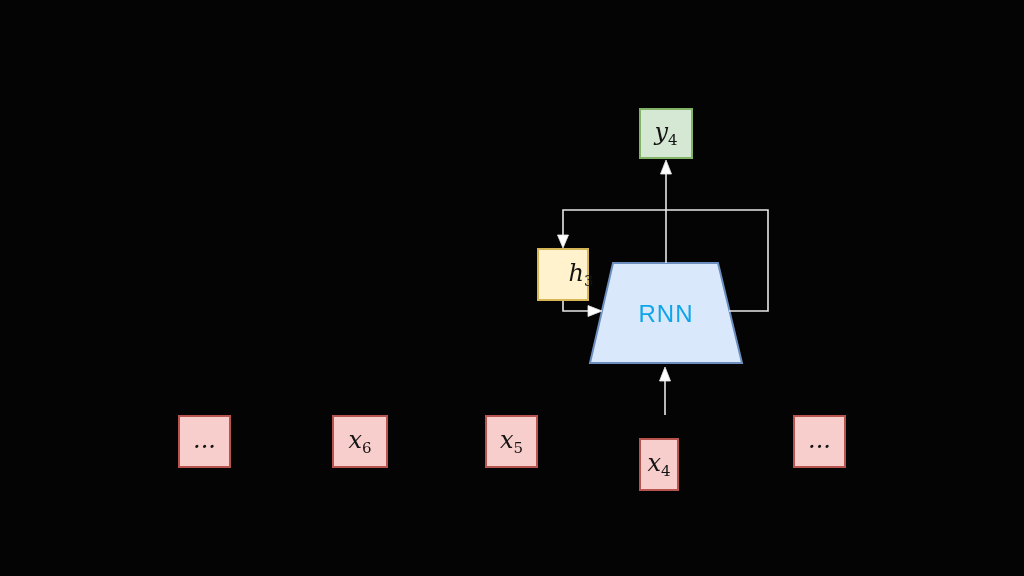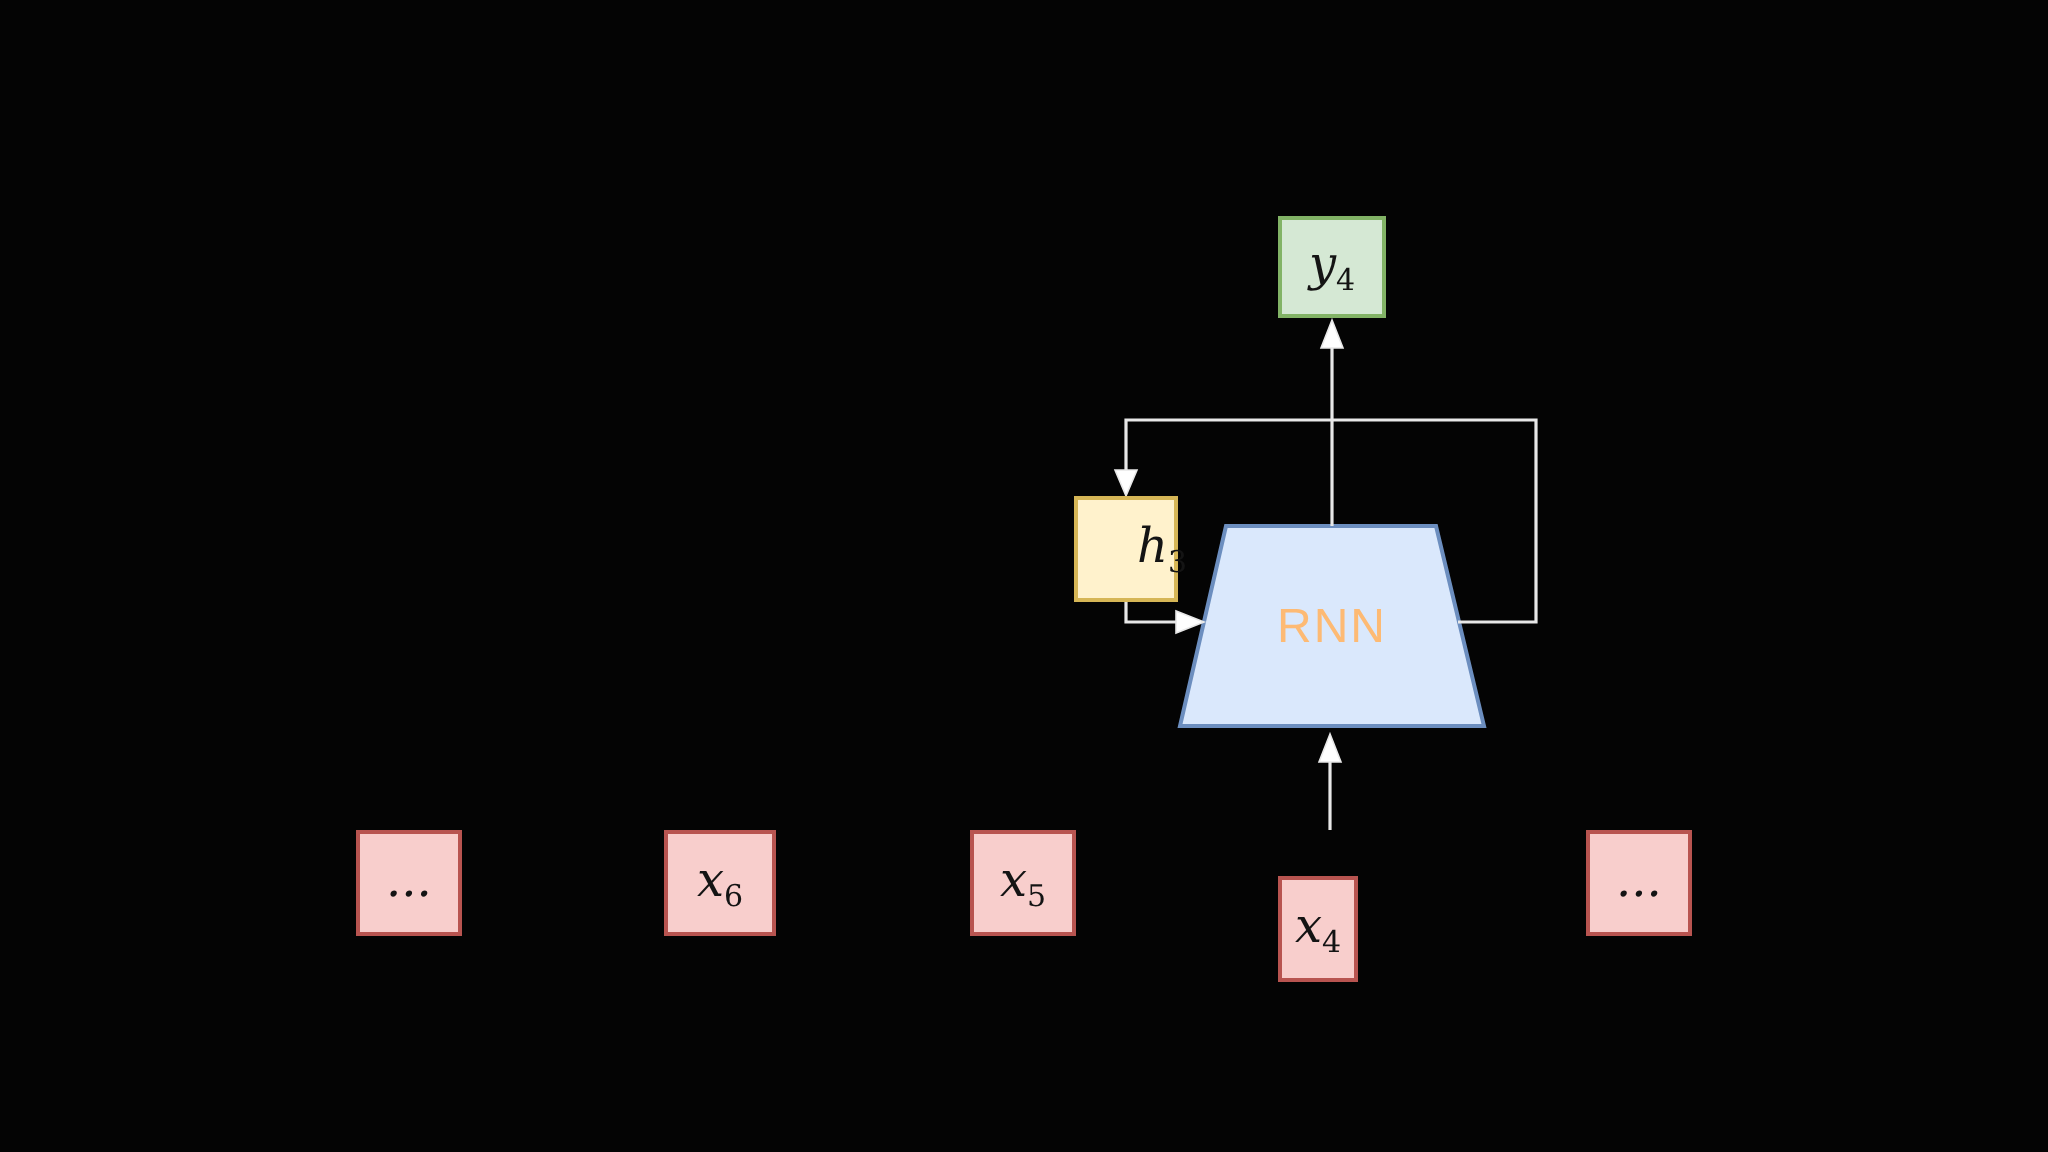--- a/index.html
+++ b/index.html
@@ -31,21 +31,21 @@
     line-height:1;
   }
   .box.output{background:var(--output-fill,#d5e8d4);border-color:var(--output-stroke,#82b366);}
   .box.state {background:var(--state-fill,#fff2cc);border-color:var(--state-stroke,#d6b656);}
   .box.input {background:var(--input-fill,#f8cecc);border-color:var(--input-stroke,#b85450);}
   .rnn-label{
     position:absolute;
     left:599px;top:299px;width:134px;height:30px;
     display:flex;align-items:center;justify-content:center;
     font-family:"Liberation Sans","DejaVu Sans",sans-serif;
-    font-size:24px;color:#fdba74;
+    font-size:24px;color:#0ea5e9;
     letter-spacing:1px;
   }
 </style>
 </head>
 <body>
 
 <div class="stage">
 
   <svg class="wires" viewBox="0 0 1024 576">
 

